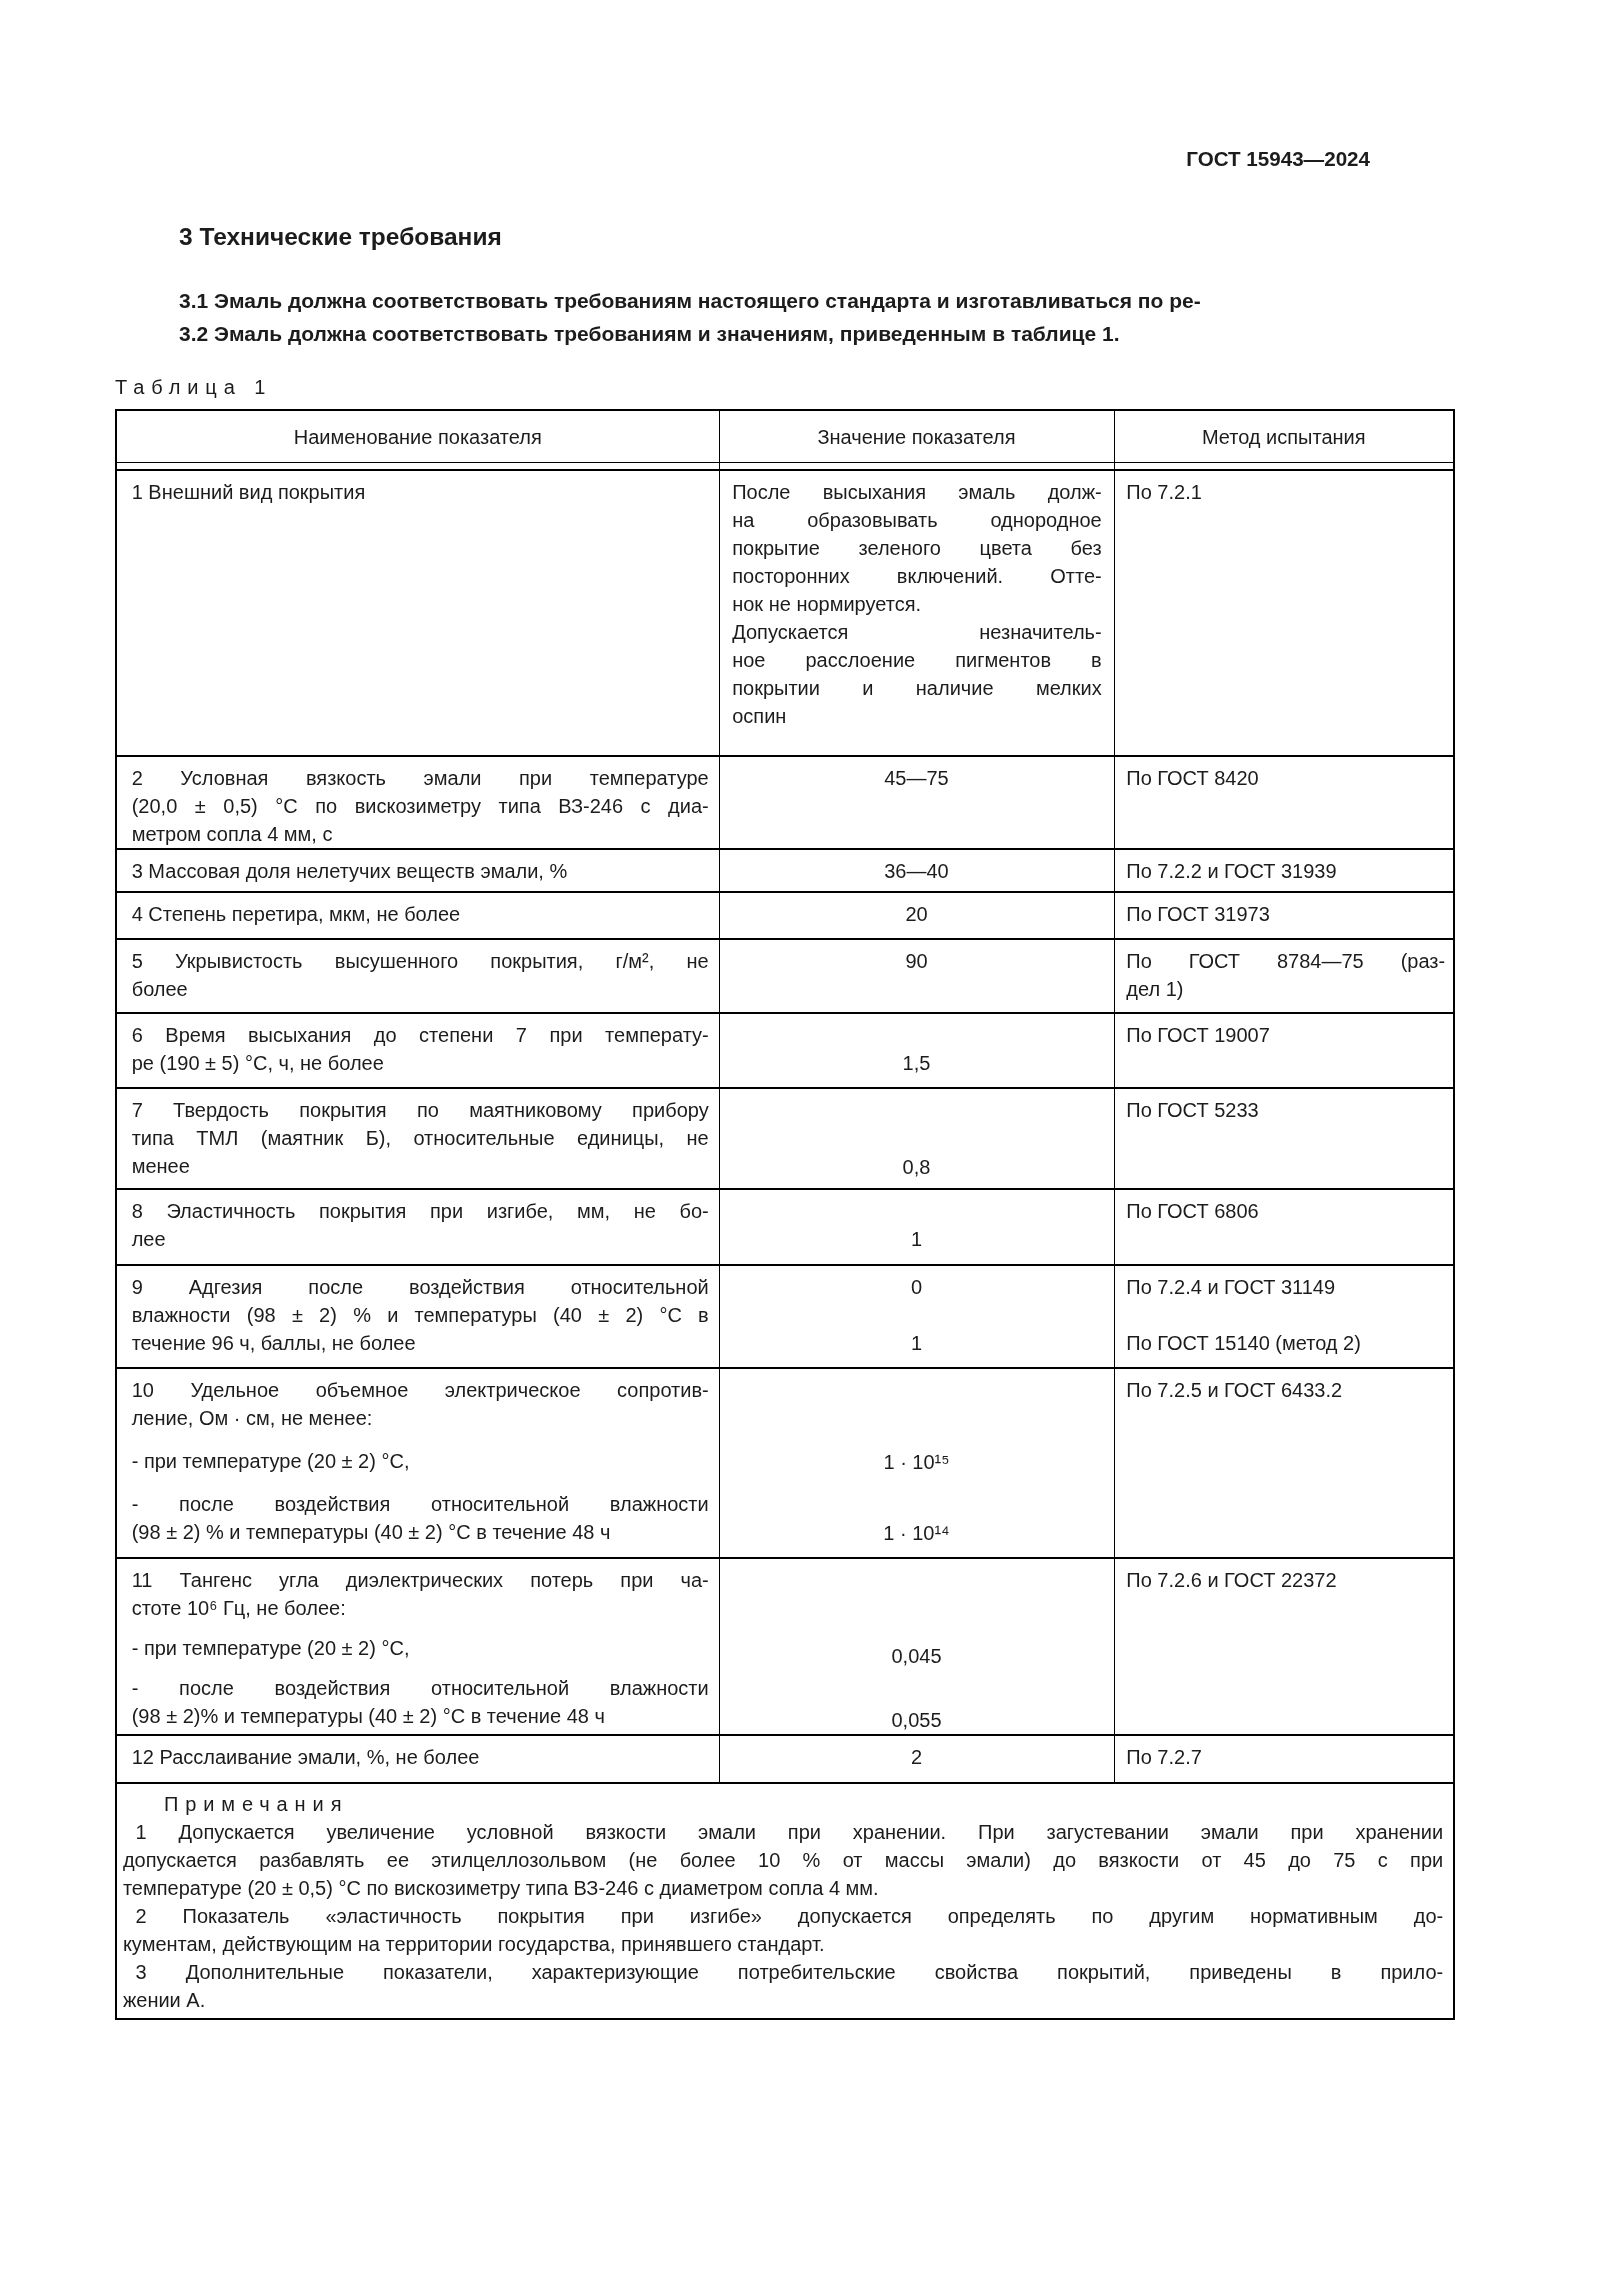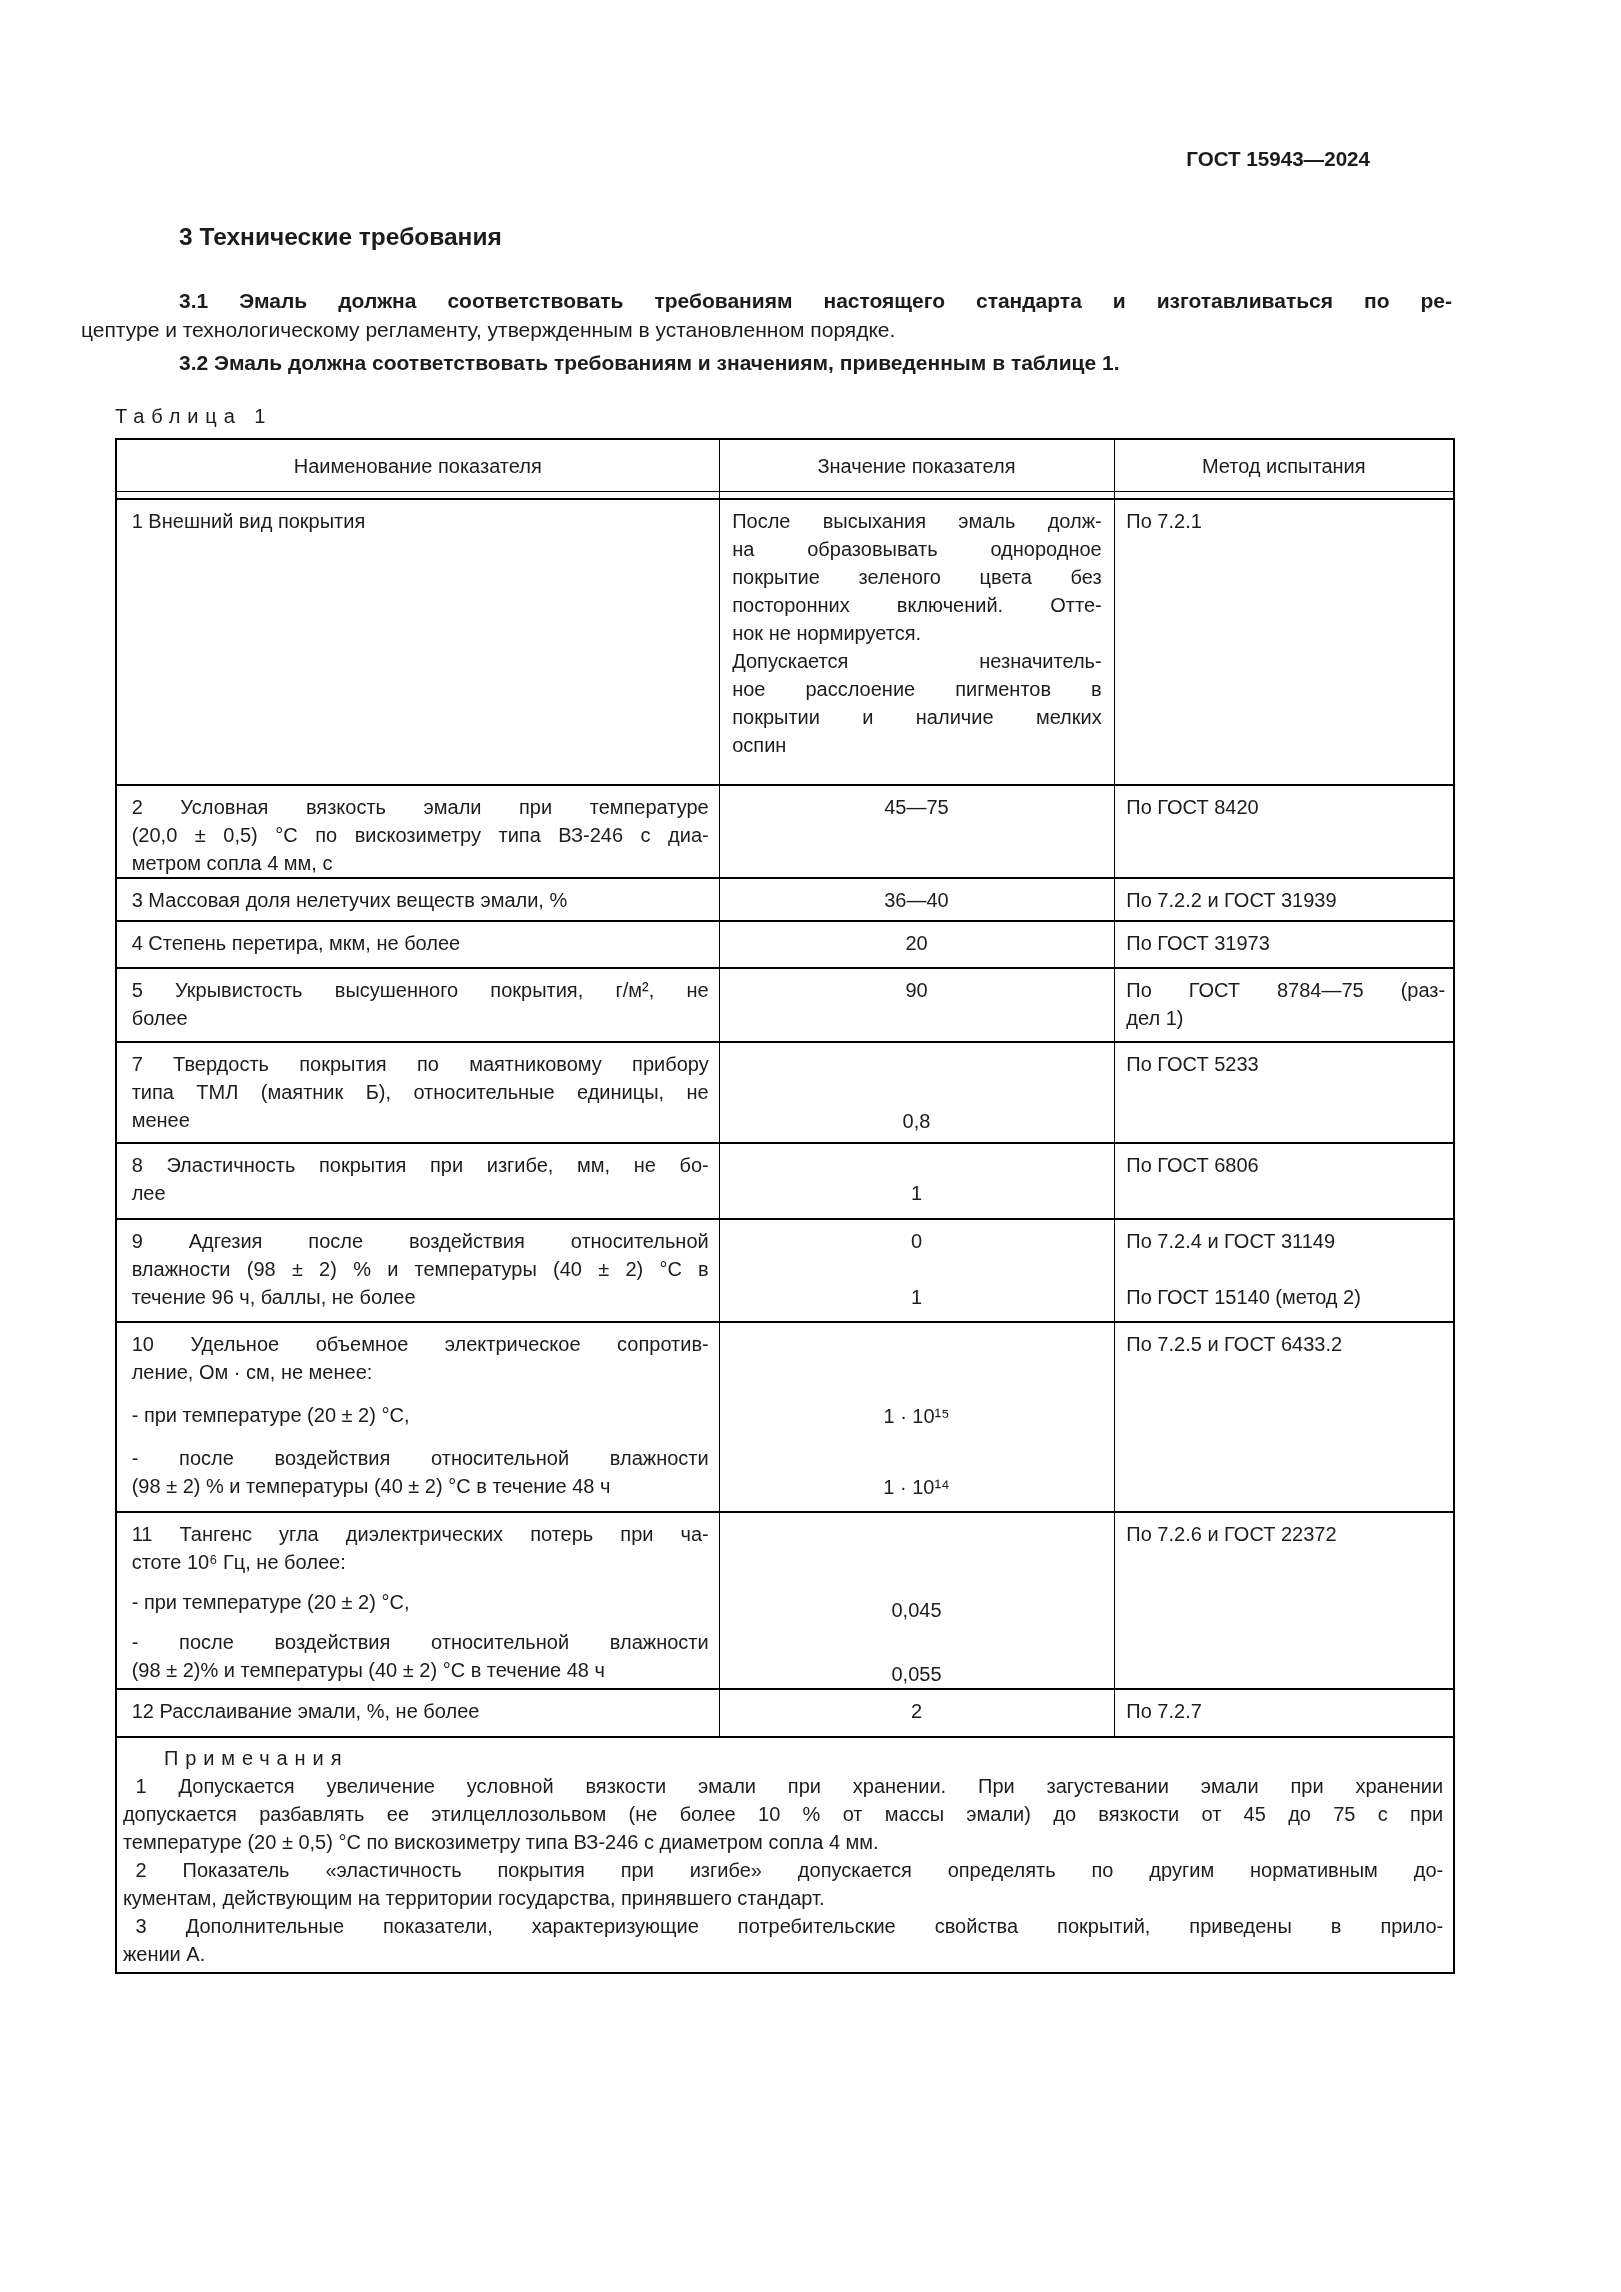--- a/index.html
+++ b/index.html
@@ -114,21 +114,20 @@
 <body>
 
 <div class="page">
 
   <div class="doc-code">ГОСТ 15943—2024</div>
 
   <div class="section-title">3 Технические требования</div>
 
   <div class="para para-1 jp">
       <div>3.1 Эмаль должна соответствовать требованиям настоящего стандарта и изготавливаться по ре-</div>
-      <div>цептуре и технологическому регламенту, утвержденным в установленном порядке.</div>
     </div>
   <div class="para para-2 jp">
       <div>3.2 Эмаль должна соответствовать требованиям и значениям, приведенным в таблице 1.</div>
     </div>
 
   <div class="table-label">Таблица 1</div>
 
   <table class="gost">
     <colgroup>
       <col style="width:603px">
@@ -245,20 +244,38 @@
             </div>
         </td>
         <td class="met">
           <div class="jp">
               <div>По ГОСТ 8784—75 (раз-</div>
               <div>дел 1)</div>
             </div>
         </td>
       </tr>
 
+      <tr class="r6">
+        <td class="nm">
+          <div class="jp">
+              <div>6 Время высыхания до степени 7 при температу-</div>
+              <div>ре (190 ± 5) °С, ч, не более</div>
+            </div>
+        </td>
+        <td class="vc">
+          <div class="vals r6v">
+              <div>1,5</div>
+            </div>
+        </td>
+        <td class="met">
+          <div class="jp">
+              <div>По ГОСТ 19007</div>
+            </div>
+        </td>
+      </tr>
 
       <tr class="r7">
         <td class="nm">
           <div class="jp">
               <div>7 Твердость покрытия по маятниковому прибору</div>
               <div>типа ТМЛ (маятник Б), относительные единицы, не</div>
               <div>менее</div>
             </div>
         </td>
         <td class="vc">

